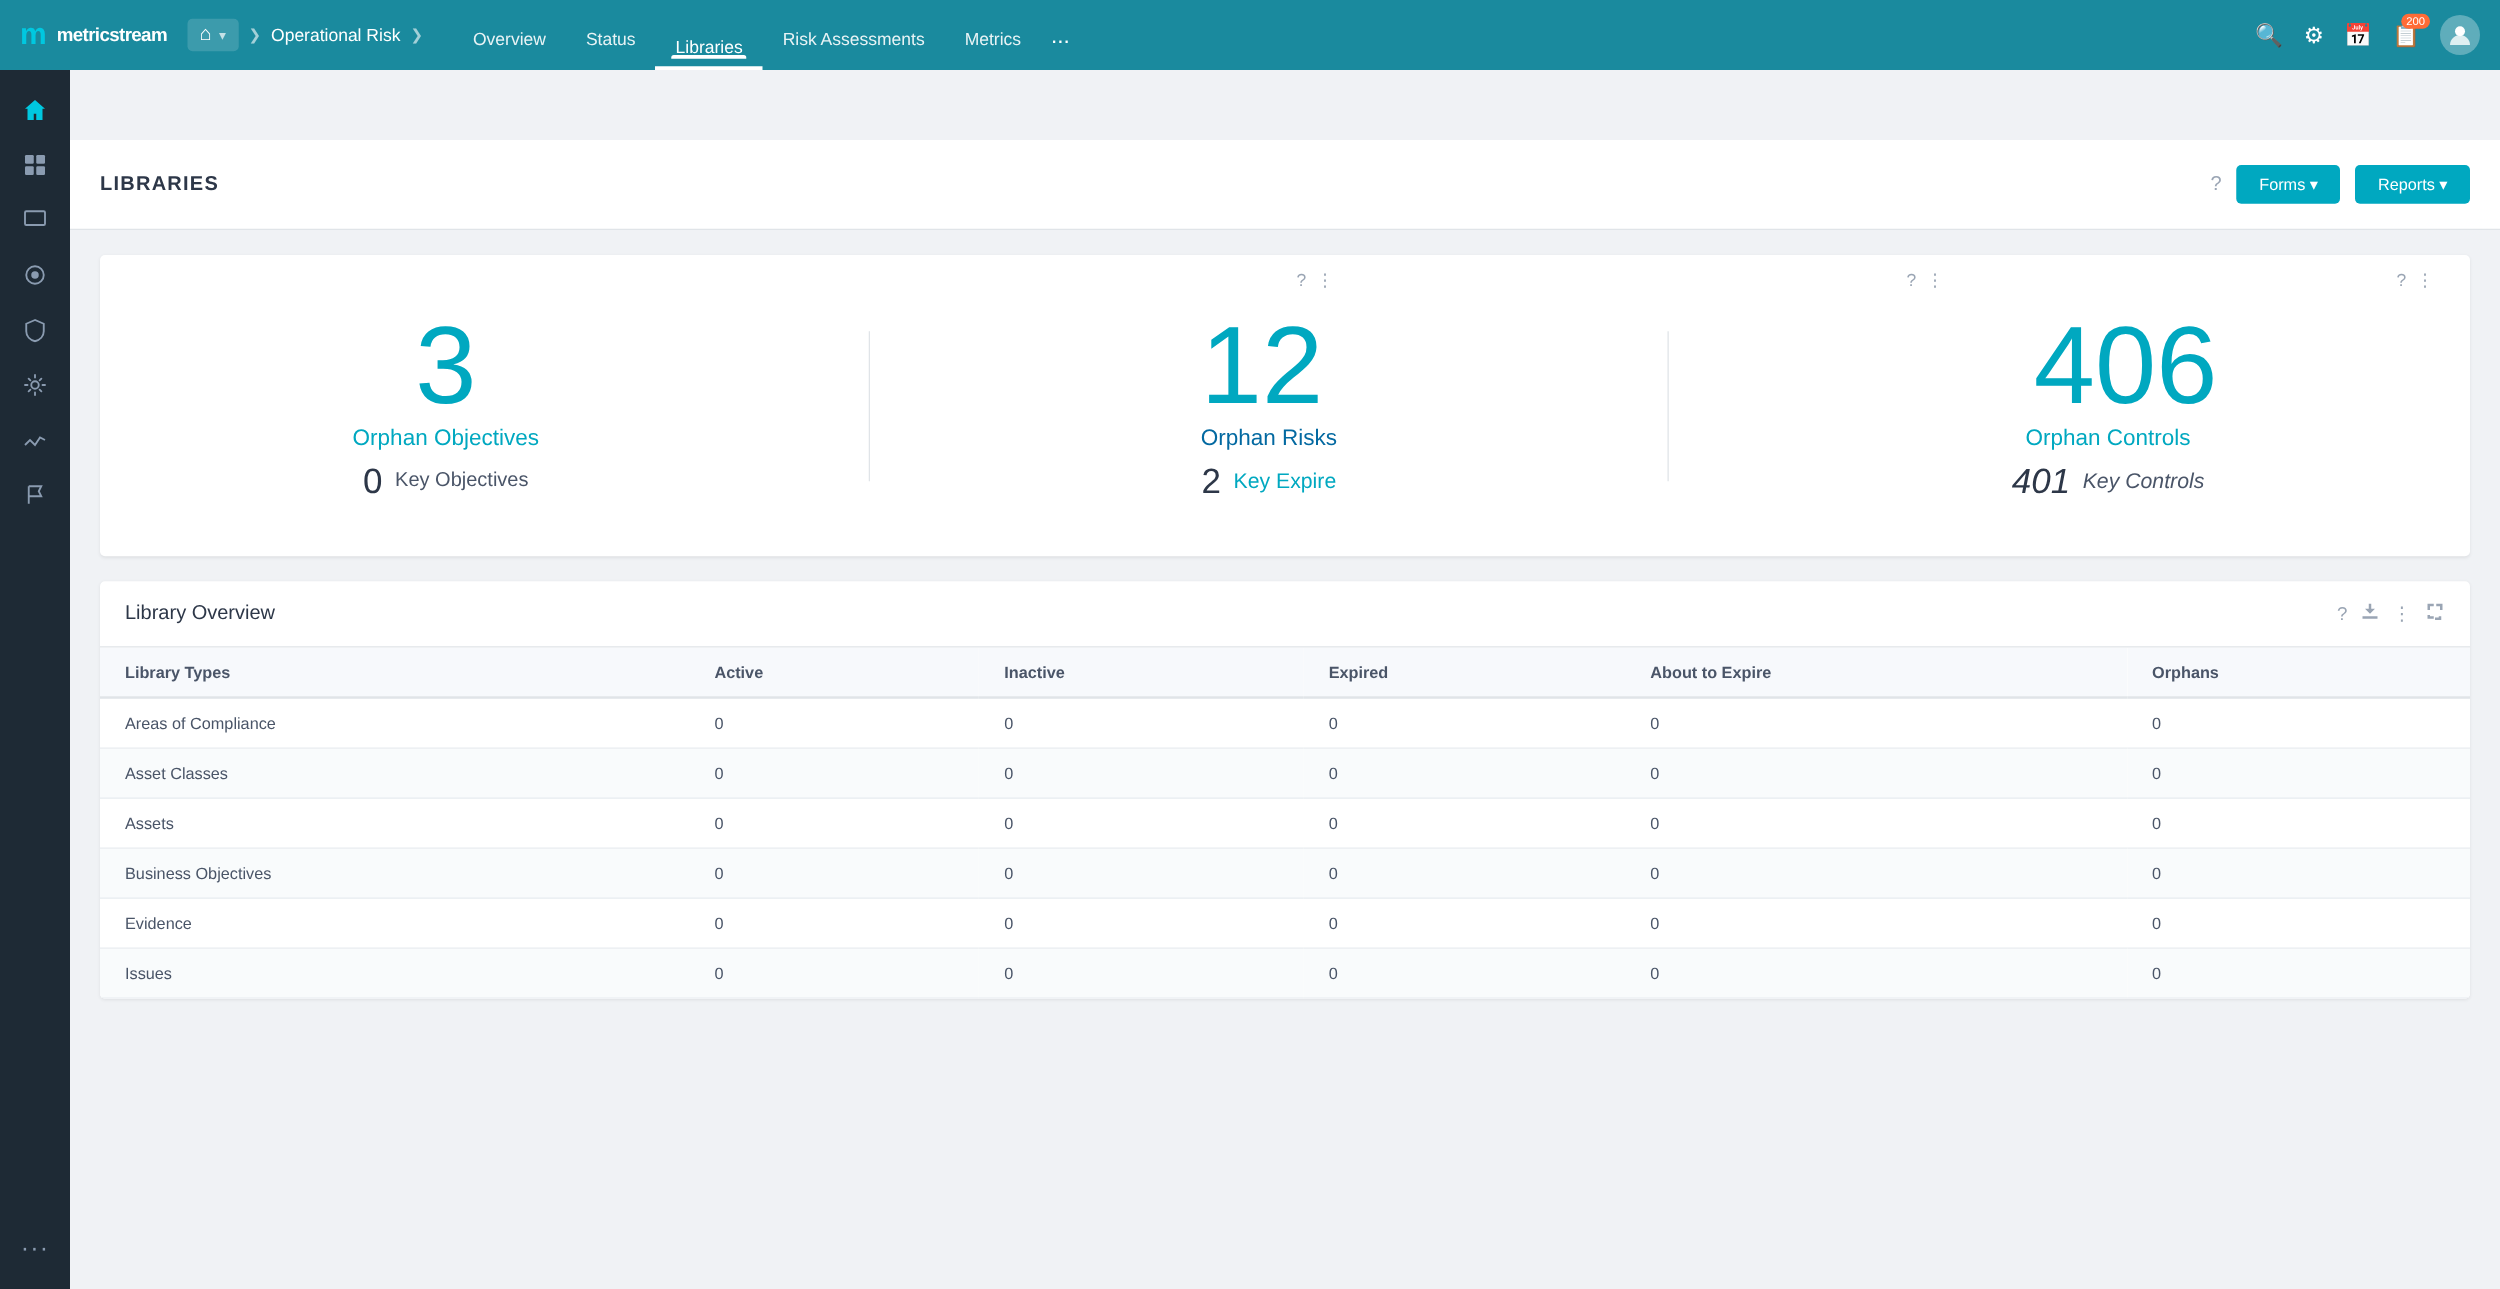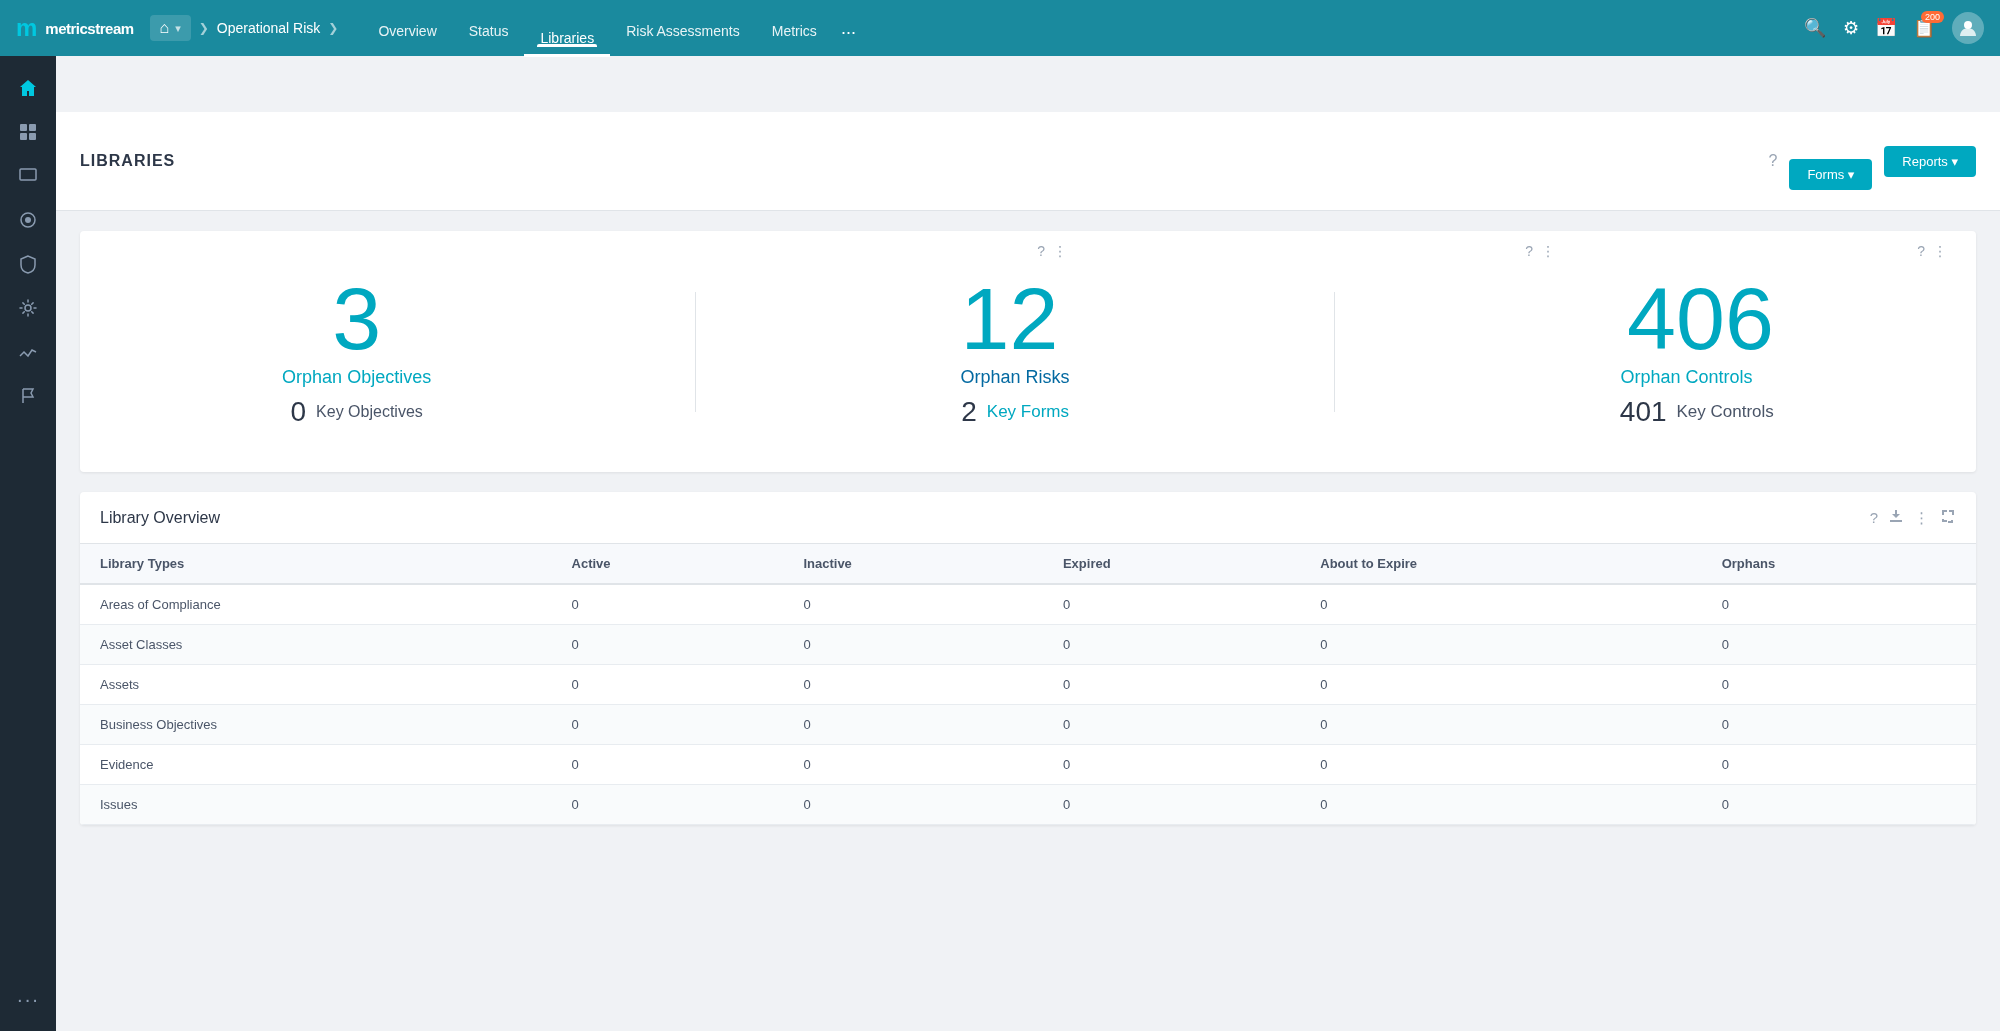--- a/index.html
+++ b/index.html
@@ -381,21 +381,21 @@
   </div>
   <div class="sidebar-dots sidebar-icon" style="margin-top:auto; font-size:20px; color:#8a9bb0; letter-spacing:1px;">···</div>
 </div>
 
 <div class="main-content">
 
   <div class="page-header">
     <h1 class="page-title">LIBRARIES</h1>
     <div class="header-actions">
       <span class="help-icon" style="color:#9aa5b4; font-size:16px;">?</span>
-      <button class="btn-forms" style="background:#00a8c0; color:white; border:none; padding:8px 18px; border-radius:4px; font-size:13px; cursor:pointer;margin-top:27px;">Forms ▾</button>
+      <button class="btn-forms" style="background:#00a8c0; color:white; border:none; padding:8px 18px; border-radius:4px; font-size:13px; cursor:pointer;">Forms ▾</button>
       <button class="btn-reports" style="background:#00a8c0; color:white; border:none; padding:8px 18px; border-radius:4px; font-size:13px; cursor:pointer;">Reports ▾</button>
     </div>
   </div>
 
   <div class="stats-container">
 
     <div style="position:absolute; top:12px; right:420px; display:flex; gap:8px; color:#9aa5b4; font-size:14px;">
       <span style="cursor:pointer;">?</span>
       <span style="cursor:pointer; letter-spacing:1px;">⋮</span>
     </div>
@@ -417,30 +417,30 @@
       </div>
     </div>
 
     <div style="width:1px; height:120px; background:#e0e4e8;"></div>
 
     <div class="stat-card" style="text-align:left; padding:20px 60px;">
       <div style="font-size:88px; font-weight:300; color:#00a8c0; line-height:1; margin-bottom:4px;">12</div>
       <div style="font-size:18px; color:#0369a1;">Orphan Risks</div>
       <div style="display:flex; align-items:center; gap:10px; justify-content:center; margin-top:8px;">
         <span style="font-size:28px; color:#2d3748; font-weight:400;">2</span>
-        <span style="font-size:17px; color:#00a8c0;">Key Forms</span>
+        <span style="font-size:17px; color:#00a8c0;">Key Expire</span>
       </div>
     </div>
 
     <div style="width:1px; height:120px; background:#e0e4e8;"></div>
 
     <div class="stat-card" style="text-align:center; padding:20px 60px;">
       <div style="font-size:88px; font-weight:300; color:#00a8c0; line-height:1; margin-bottom:4px;margin-left:28px;">406</div>
       <div style="font-size:18px; color:#00a8c0;">Orphan Controls</div>
-      <div style="display:flex; align-items:center; gap:10px; justify-content:flex-end; margin-top:8px;">
+      <div style="display:flex; align-items:center; gap:10px; justify-content:center; margin-top:8px;font-style:italic;">
         <span style="font-size:28px; color:#2d3748; font-weight:400;">401</span>
         <span style="font-size:17px; color:#4a5568;">Key Controls</span>
       </div>
     </div>
   </div>
 
   <div class="library-overview">
     <div class="library-header">
       <span class="library-title">Library Overview</span>
       <div class="library-header-icons">

